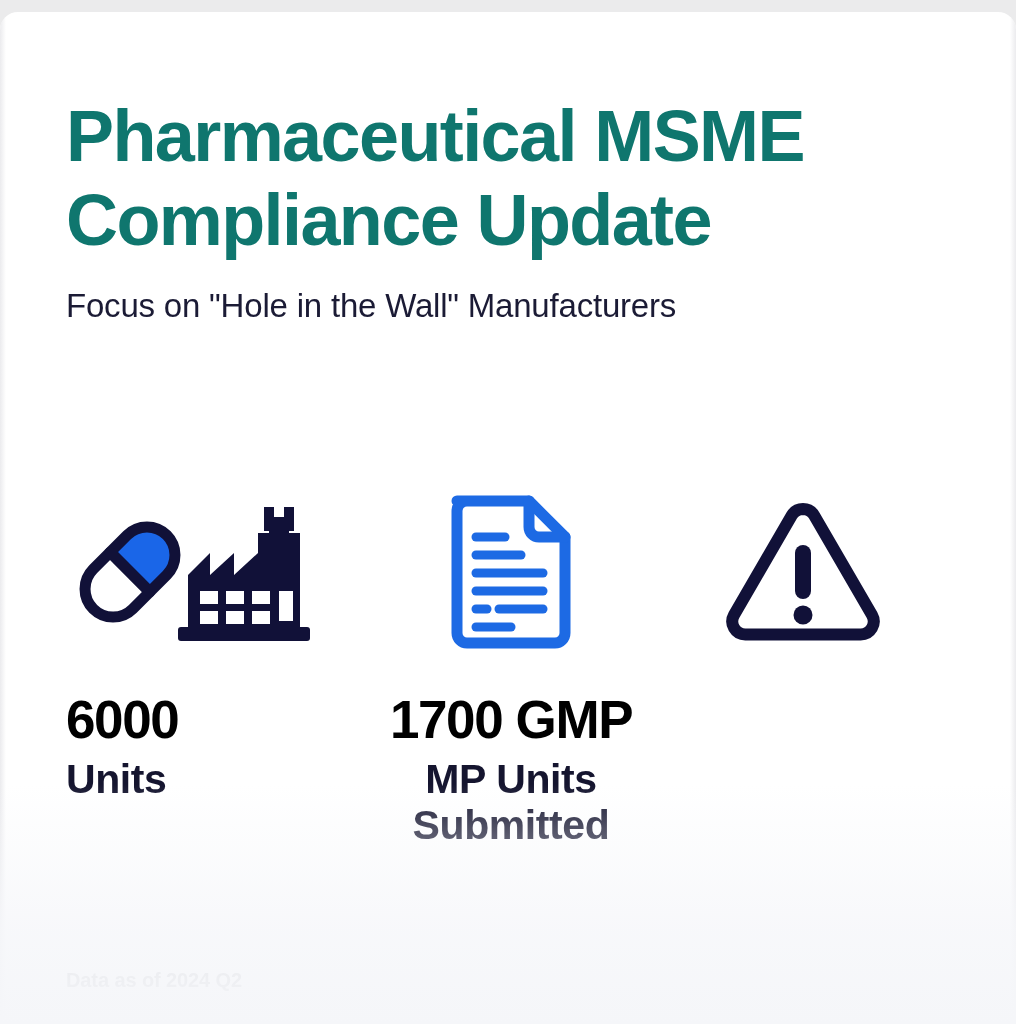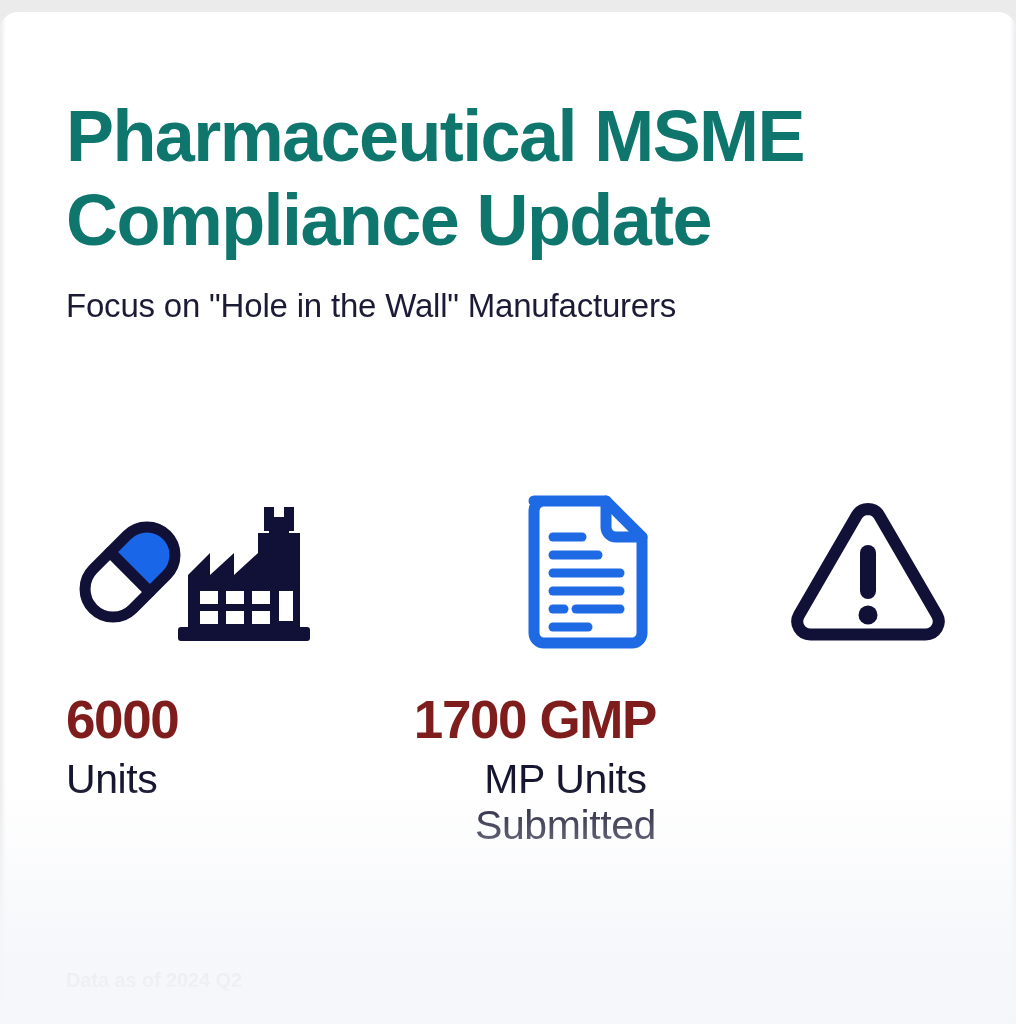--- a/index.html
+++ b/index.html
@@ -77,21 +77,21 @@
     position: absolute;
     left: 66px;
     top: 470px;
     width: 884px;
     display: flex;
     align-items: flex-start;
   }
   .stat-col {
     display: flex;
     flex-direction: column;
-    align-items: flex-end;
+    align-items: center;
   }
   .stat-col.align-left { align-items: flex-start; }
 
   #stat-col-units     { width: 300px; }
   #stat-col-gmp       { width: 290px; }
   #stat-col-risk      { width: 294px; }
 
   .stat-icon {
     height: 170px;
     display: flex;
@@ -99,29 +99,29 @@
     justify-content: center;
   }
   #stat-col-units .stat-icon  { justify-content: flex-start; padding-left: 2px; }
 
   .stat-value {
     font-family: "Liberation Sans", sans-serif;
     font-size: 53px;
     line-height: 60px;
     font-weight: 700;
     letter-spacing: -1.4px;
-    color: #7f1d1d;
+    color: #000000;
     margin-top: 38px;
     white-space: nowrap;
   }
   .stat-label {
     font-family: "Liberation Sans", sans-serif;
     font-size: 41px;
     line-height: 46px;
-    font-weight: 400;
+    font-weight: 700;
     letter-spacing: -0.4px;
     color: #15152f;
     margin-top: 6px;
     text-align: center;
   }
   .stat-col.align-left .stat-label { text-align: left; }
 
   
   #footer-note {
     position: absolute;

